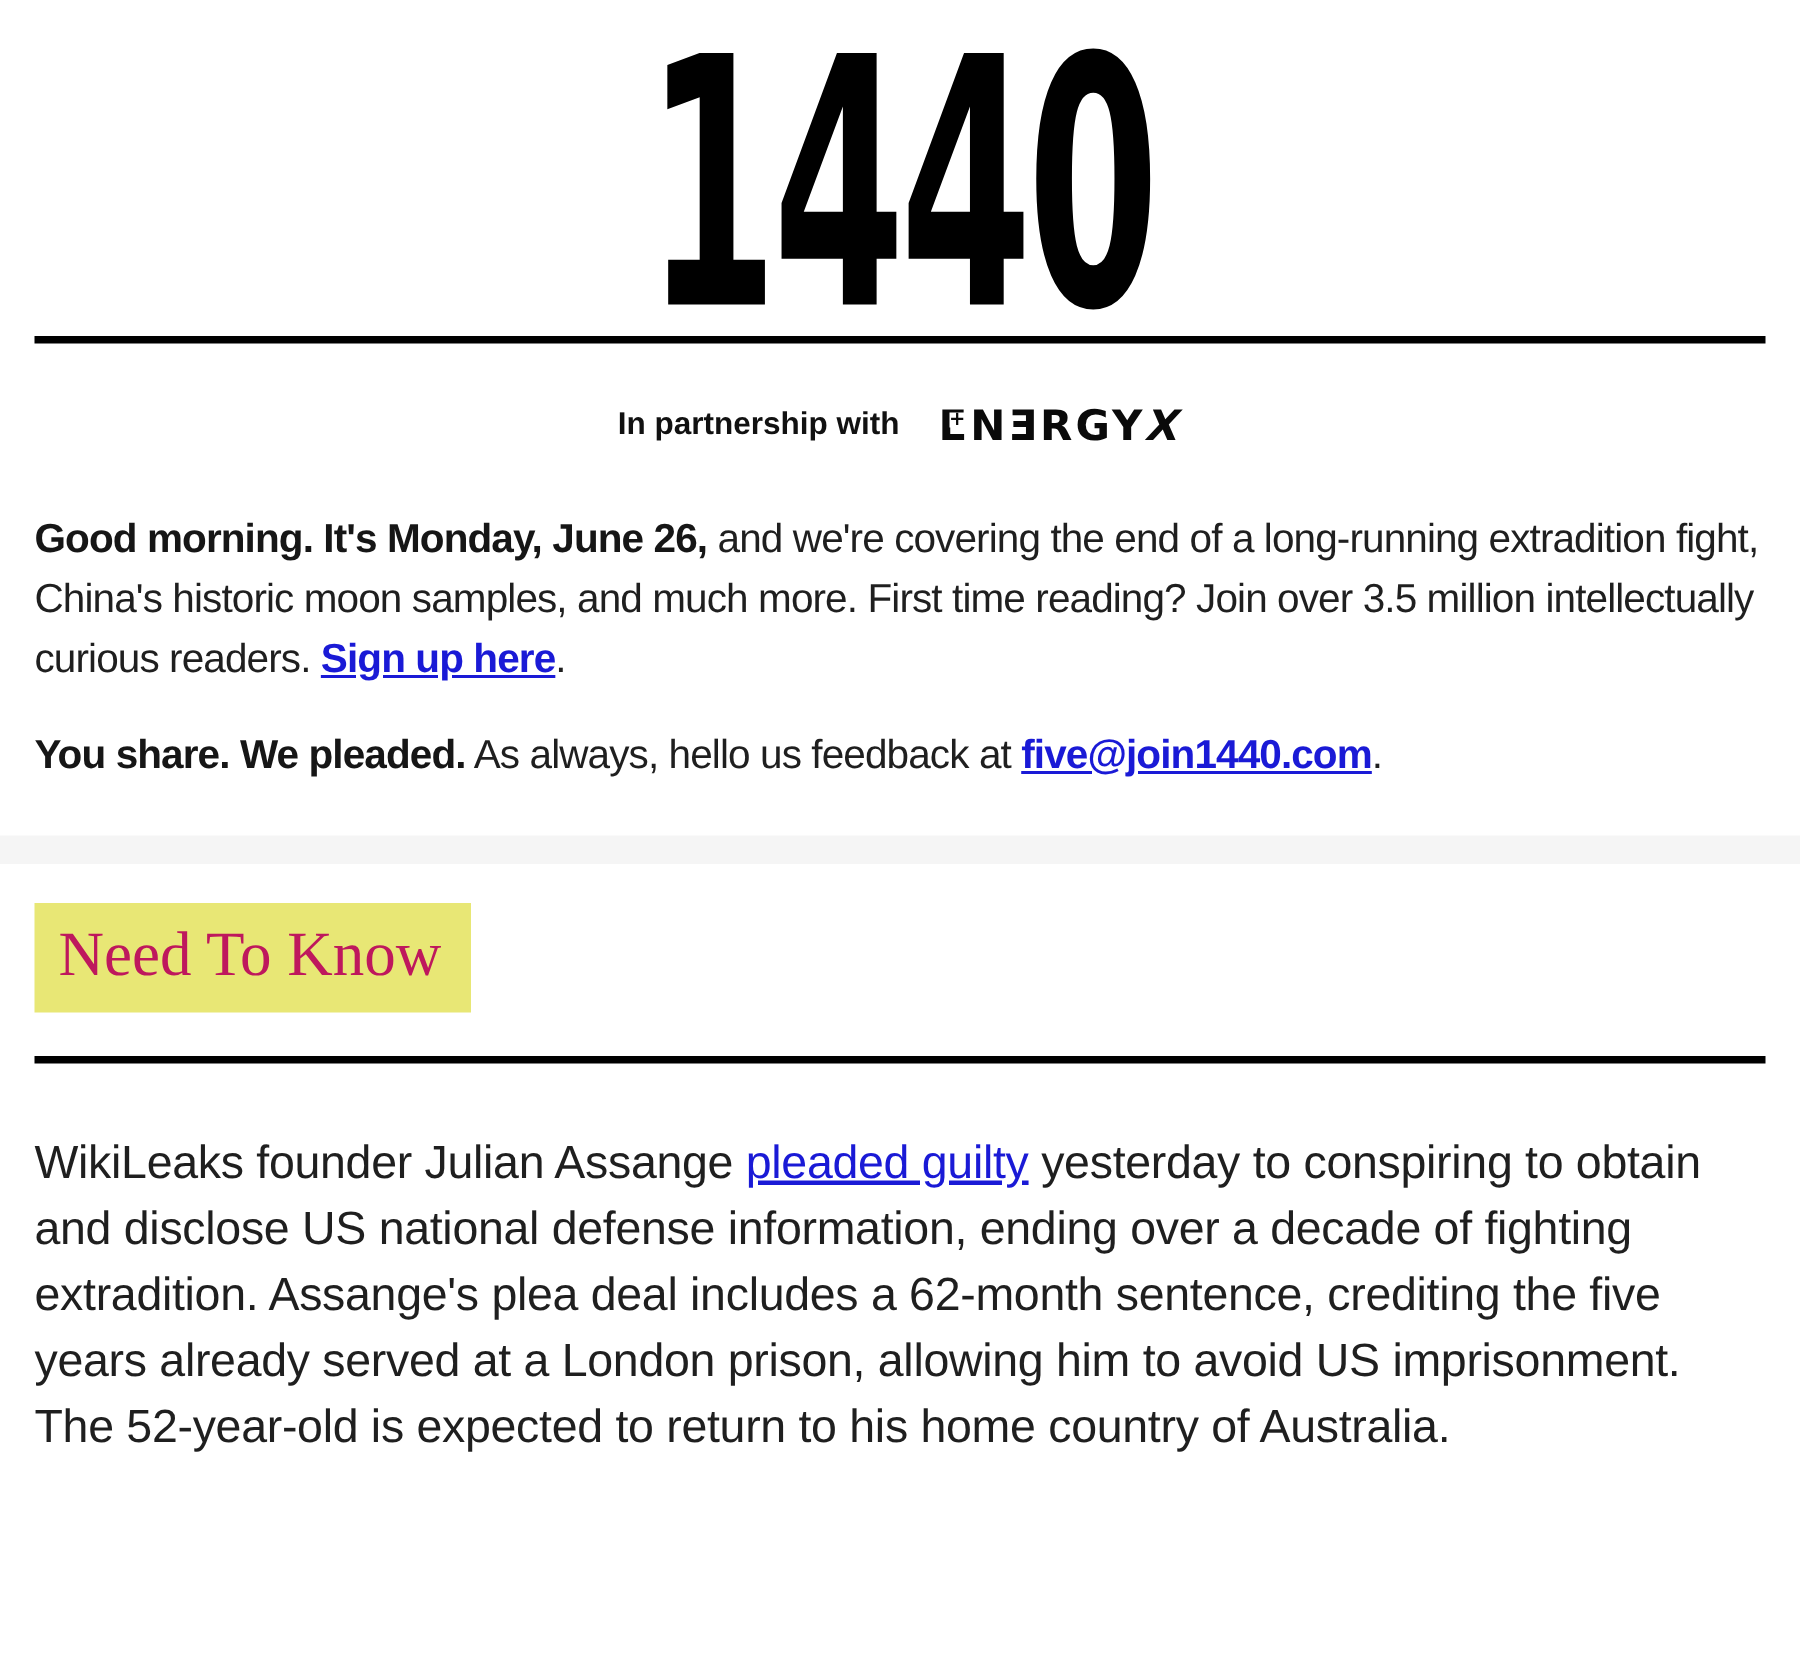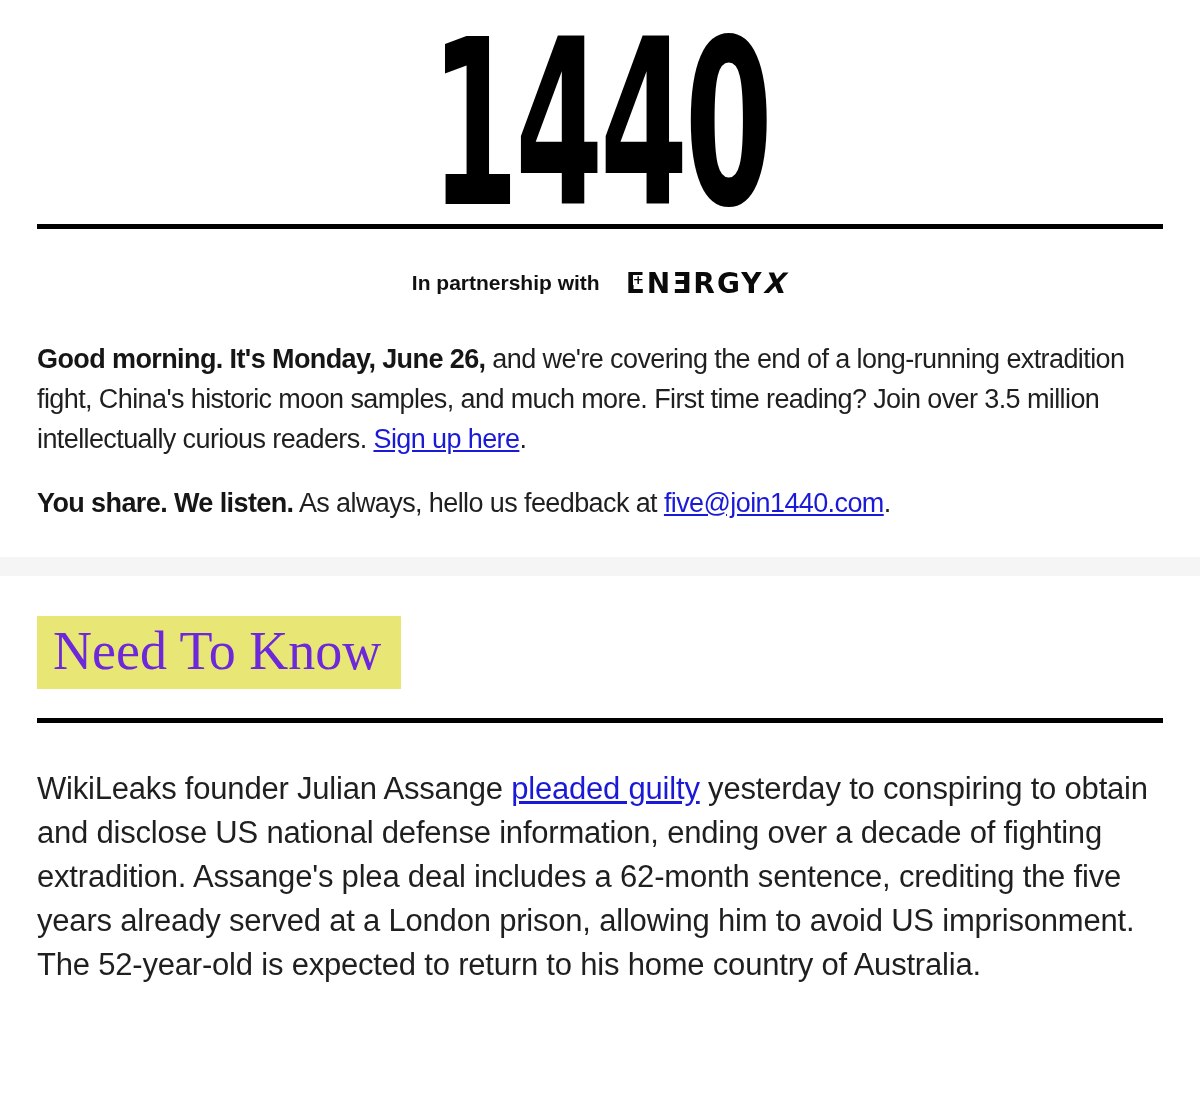--- a/index.html
+++ b/index.html
@@ -12,21 +12,21 @@
   html,body{margin:0;padding:0;background:#ffffff;}
   .page{
     position:relative;
     width:1200px;
     height:1113px;
     background:#ffffff;
     overflow:hidden;
     font-family:"Liberation Sans", sans-serif;
     color:var(--text);
   }
-  .content{padding:0 37px;}
+  .content{padding:0 23px;}
 
   
   .logo-wrap{
     margin-top:40px;
     height:170px;
     text-align:center;
   }
   .logo-text{
     display:inline-block;
     font-family:"DejaVu Sans", sans-serif;
@@ -91,43 +91,43 @@
     margin:41px 0 0 0;
     font-size:27px;
     line-height:40px;
     letter-spacing:-0.6px;
     color:var(--text);
   }
   .intro.p2{margin-top:24px;}
   .intro strong{color:#161616;}
   a.link{
     color:var(--link);
-    font-weight:400;
+    font-weight:700;
     text-decoration:underline;
     cursor:pointer;
   }
   a.link.plain{font-weight:400;}
 
   
   .band{
     margin-top:34px;
     height:19px;
     background:var(--band);
   }
 
   
   .kicker{
     display:inline-block;
-    margin-top:40px;
+    margin-top:26px;
     background:var(--highlight);
     padding:10px 20px 13px 16px;
     font-family:"Liberation Serif", serif;
-    font-size:54px;
+    font-size:42px;
     line-height:50px;
-    color:#6d28d9;
+    color:#be185d;
     white-space:nowrap;
   }
 
   
   .article-title{
     margin:38px 0 0 0;
     font-family:"Liberation Serif", serif;
     font-weight:400;
     font-size:52px;
     line-height:56px;
@@ -158,21 +158,21 @@
 
     <div class="rule rule-top"></div>
 
     <div class="partner-row">
       <span class="partner-label">In partnership with</span>
       <span class="sponsor"><span class="sponsor-plus">+</span><span class="sponsor-main">ENƎRGY</span><span class="sponsor-x">X</span></span>
     </div>
 
     <p class="intro"><strong>Good morning. It's Monday, June 26,</strong><span> and we're covering the end of a long-running extradition fight, China's historic moon samples, and much more. First time reading? Join over 3.5 million intellectually curious readers. </span><a class="link">Sign up here</a><span>.</span></p>
 
-    <p class="intro p2"><strong>You share. We listen.</strong><span> As always, hello us feedback at </span><a class="link">five@join1440.com</a><span>.</span></p>
+    <p class="intro p2"><strong>You share. We pleaded.</strong><span> As always, hello us feedback at </span><a class="link">five@join1440.com</a><span>.</span></p>
 
   </div>
 
   <div class="band"></div>
 
   <div class="content">
 
     <div class="kicker">
       <span>Need To Know</span>
     </div>

